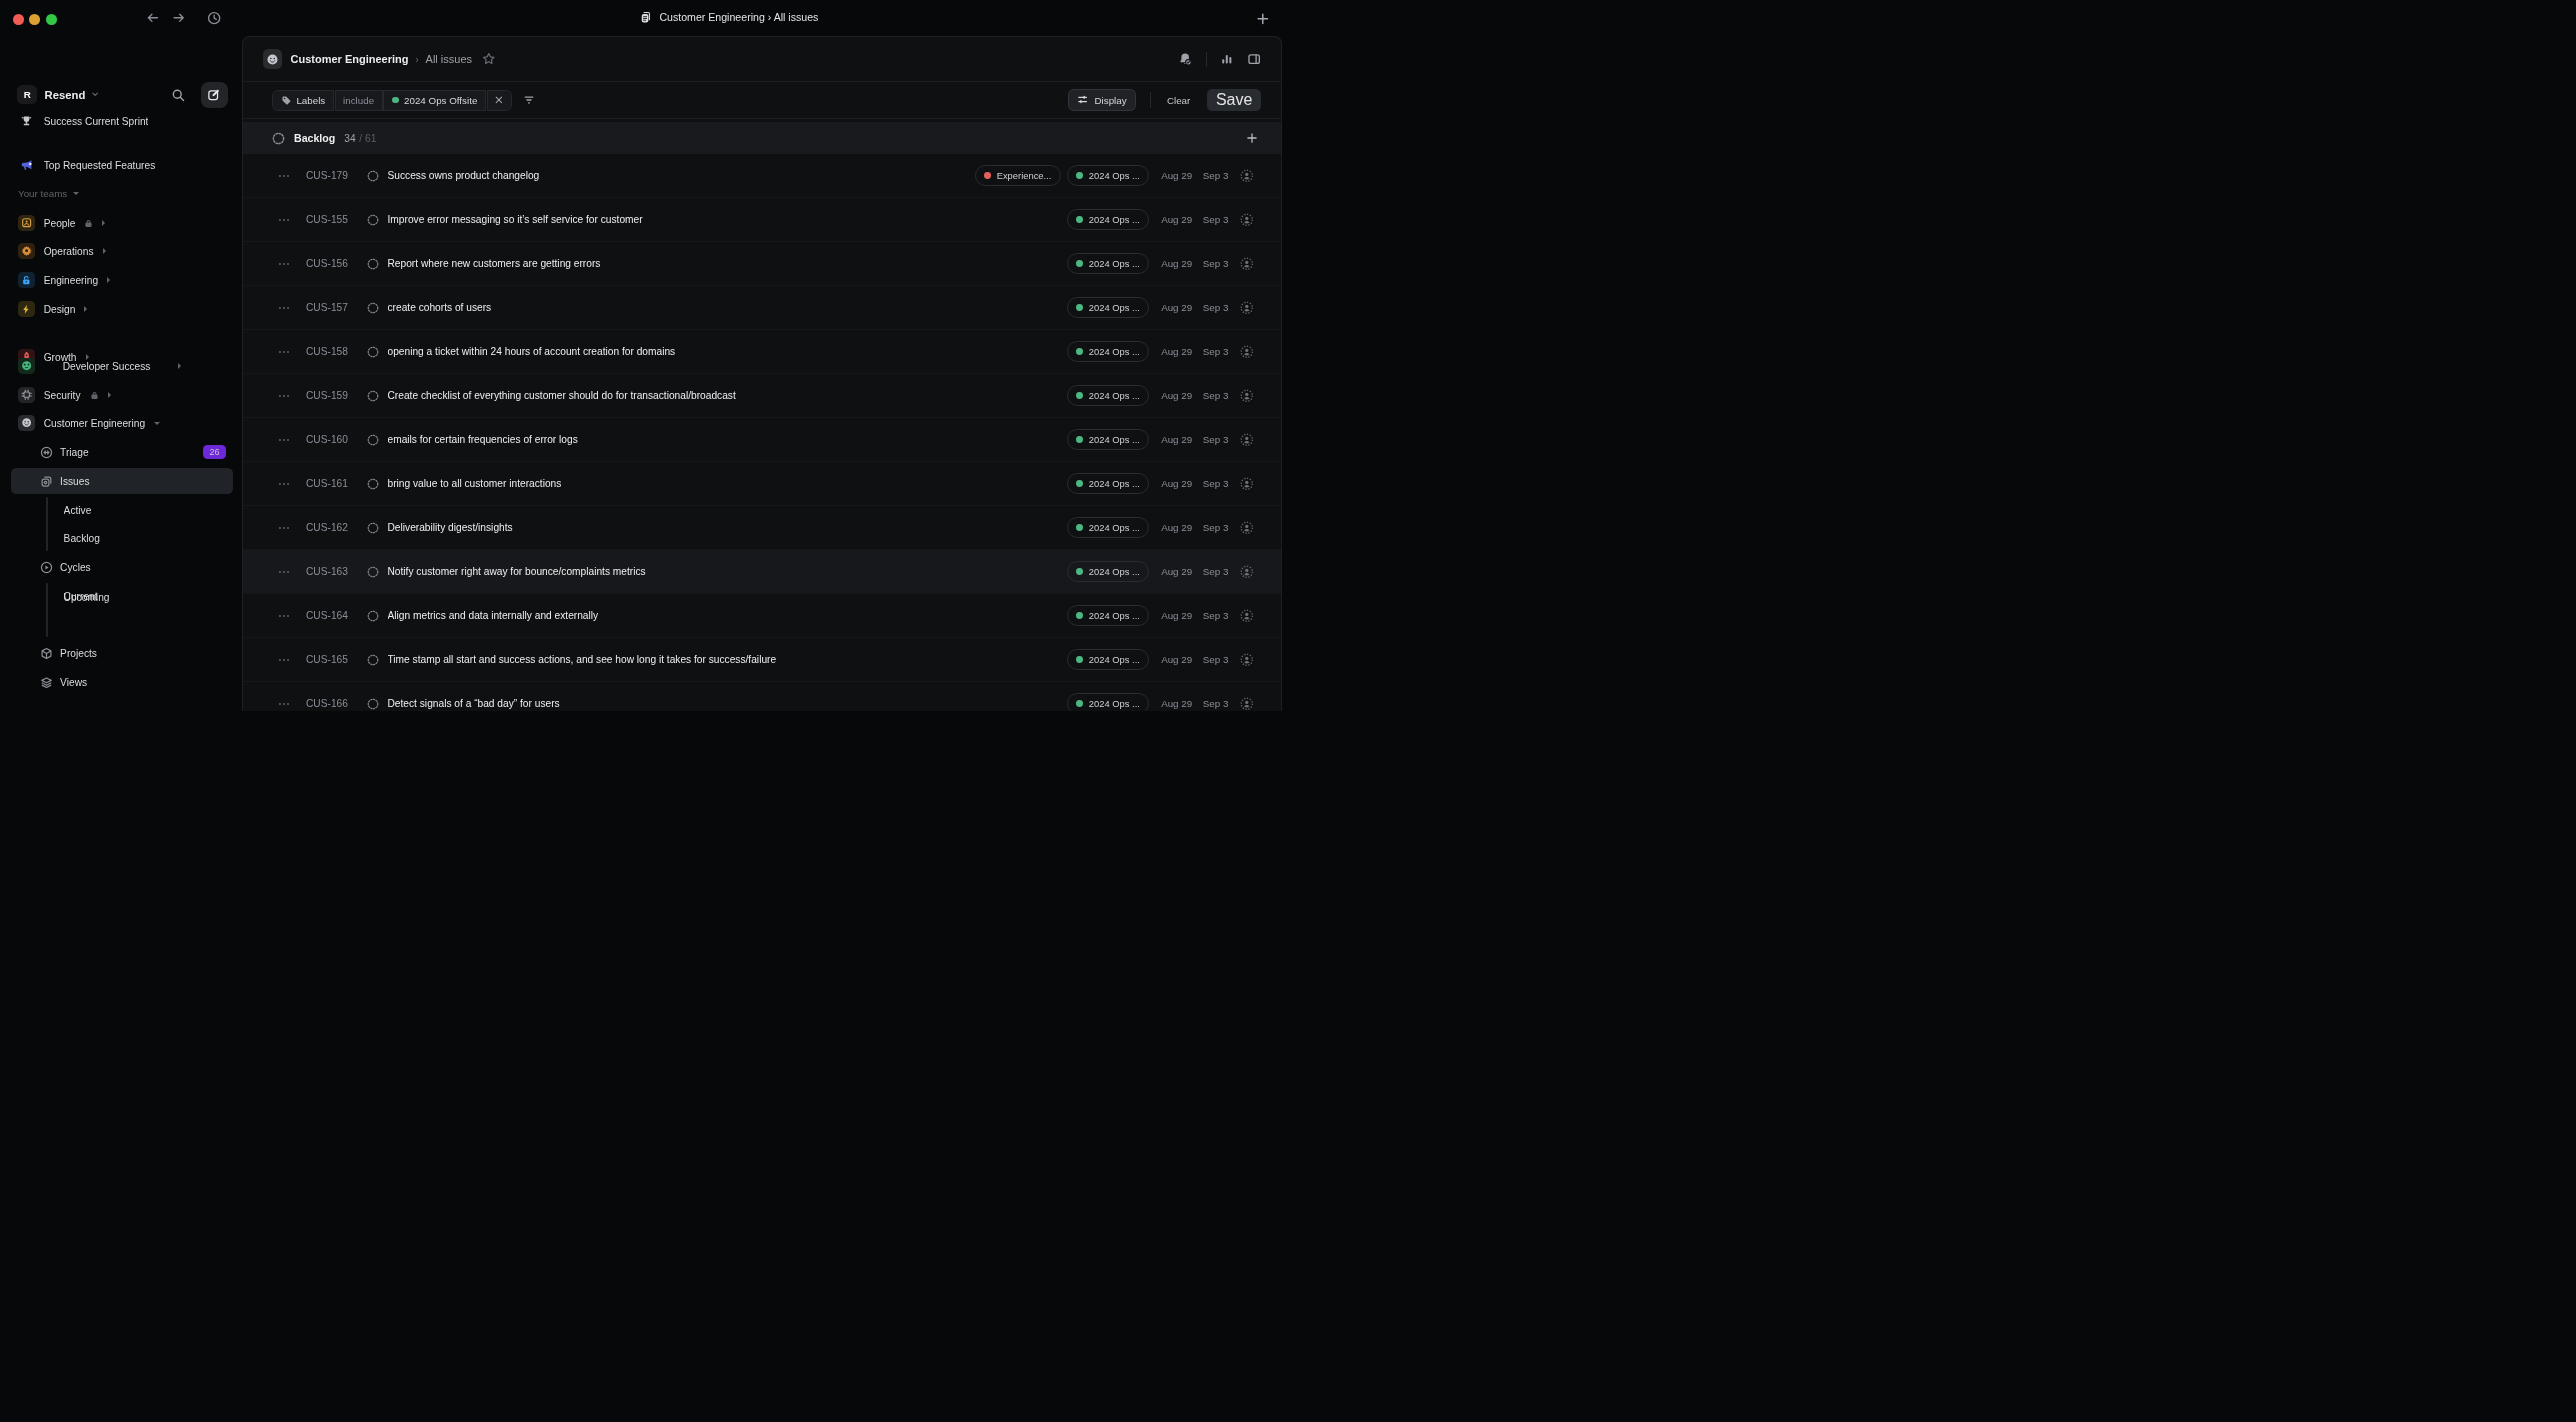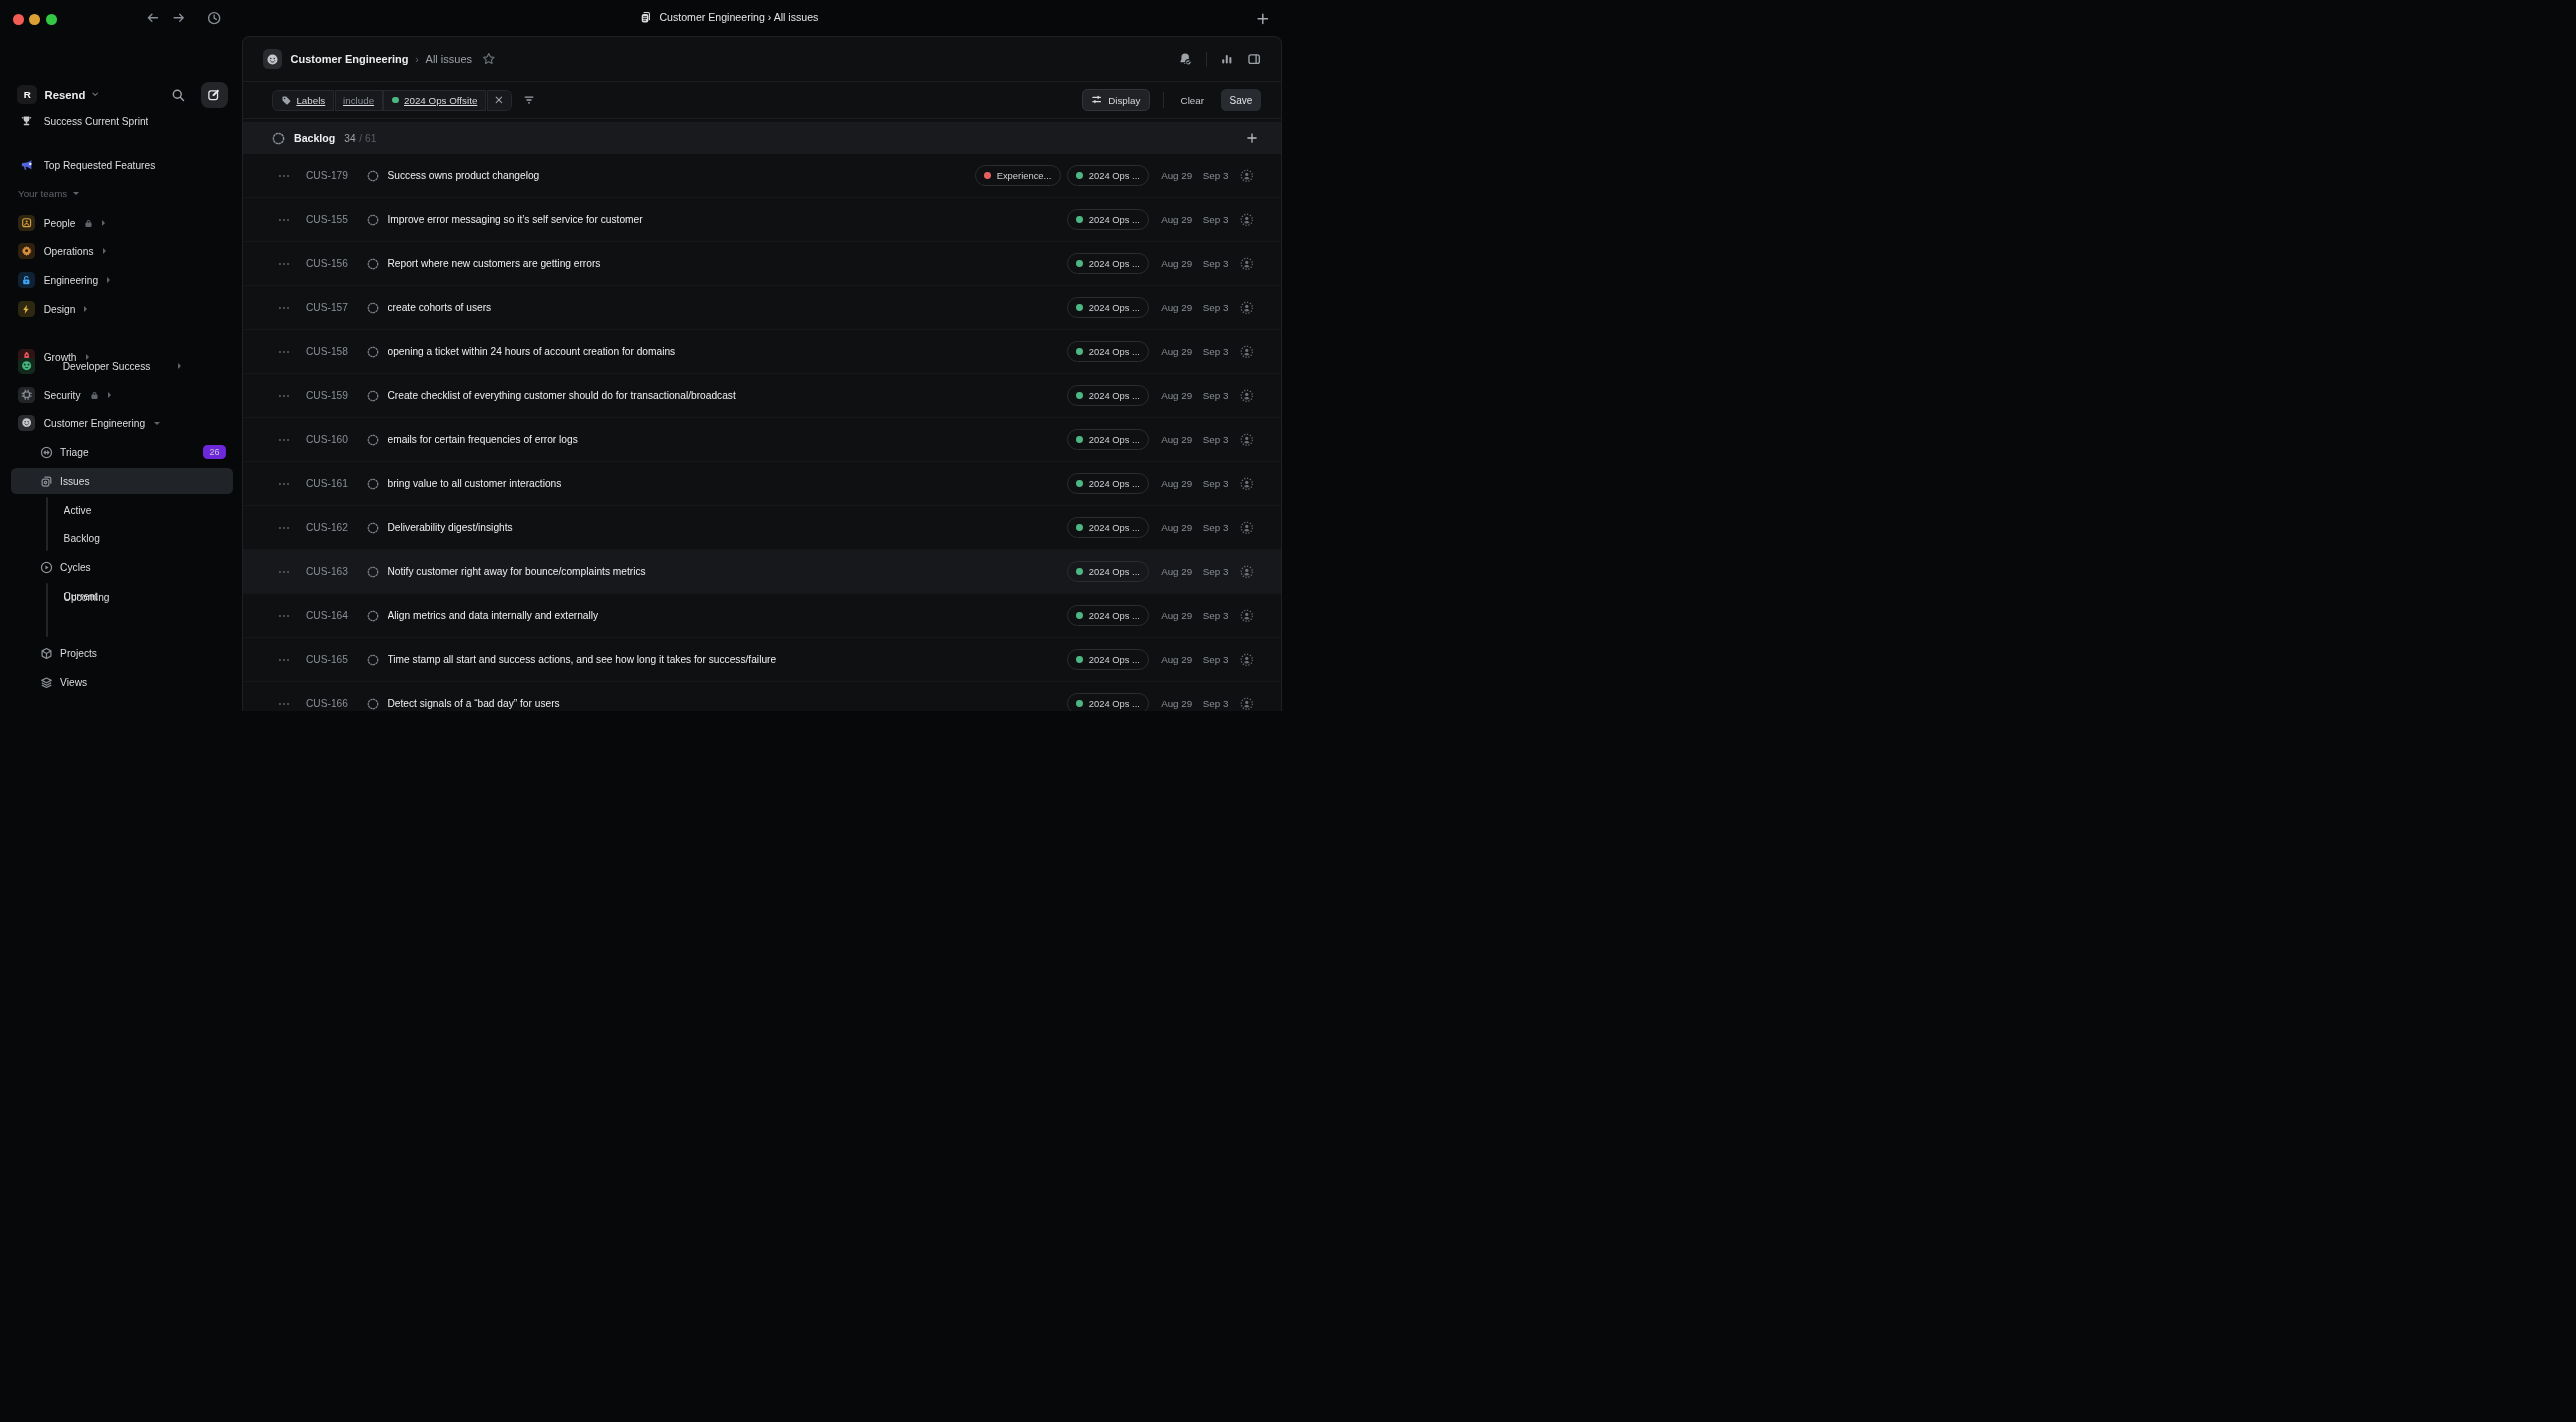--- a/index.html
+++ b/index.html
@@ -67,32 +67,32 @@
   .phead { height:45px; border-bottom:0.8px solid #1b1d20; display:flex; align-items:center; padding:0 19.6px; }
   .avatar-sq { width:19.6px; height:19.6px; border-radius:5.3px; background:#2a2b2e; display:flex; align-items:center; justify-content:center; color:#c4c7cb; }
   .phead .team { margin-left:8.3px; font-size:11px; font-weight:600; color:#eceded; }
   .phead .sep { margin:0 6.8px; color:#5f646b; font-size:10.6px; }
   .phead .view { color:#9da1a8; font-size:11px; }
   .star { margin-left:9.8px; color:#6a6e75; }
   .phead-right { margin-left:auto; display:flex; align-items:center; gap:13.6px; color:#9da1a8; }
   .vdiv { width:0.8px; height:15px; background:#26282c; }
 
   .pfilter { height:37px; border-bottom:0.8px solid #1b1d20; display:flex; align-items:center; padding:0 19.6px 0 29px; }
-  .fgroup { display:flex; gap:0.8px; height:21px; border-radius:5.3px; overflow:hidden; font-size:9.8px;text-decoration:underline; }
+  .fgroup { display:flex; gap:0.8px; height:21px; border-radius:5.3px; overflow:hidden; font-size:9.8px; }
   .fseg { background:#18191c; border:0.8px solid #26282c; display:flex; align-items:center; gap:5.3px; padding:0 7.5px; color:#d6d8db; }
   .fseg.op { color:#8a8f98; }
   .fdot { width:6.8px; height:6.8px; border-radius:50%; flex:none; }
   .fclose { color:#9da1a8; }
   .funnel { margin-left:11.3px; color:#9da1a8; }
   .pfilter-right { margin-left:auto; display:flex; align-items:center; }
   .btn-display { height:22.6px; border-radius:5.3px; background:#202226; border:0.8px solid #31343a;
     display:flex; align-items:center; gap:6px; padding:0 8.3px; font-size:9.8px; color:#d6d8db; }
   .btn-clear { font-size:9.8px; color:#c6c9cd; padding:0 3px; }
   .btn-save { height:22.6px; border-radius:5.3px; background:#282b30; display:flex; align-items:center;
-    padding:0 9px; font-size:10px; color:#e3e4e7; margin-left:13.6px; }
+    padding:0 9px; font-size:16px; color:#e3e4e7; margin-left:13.6px; }
   .fb-div { width:0.8px; height:16.6px; background:#26282c; margin:0 13.6px; }
 
   .sect { margin-top:3px; height:32px; background:#191a1d; display:flex; align-items:center; padding:0 22.6px 0 29px; }
   .sect .nm { margin-left:9px; font-size:10.6px; font-weight:600; color:#eef0f2; }
   .sect .c1 { margin-left:9px; font-size:10.2px; color:#9da1a8; }
   .sect .c2 { margin-left:3.8px; font-size:10.2px; color:#5a5f66; }
   .sect .plus { margin-left:auto; color:#b9bcc0; }
 
   .irow { height:44px; display:flex; align-items:center; padding:0 27px 0 35px; border-bottom:0.8px solid #151719; }
   .irow.hl { background:#17181b; }

